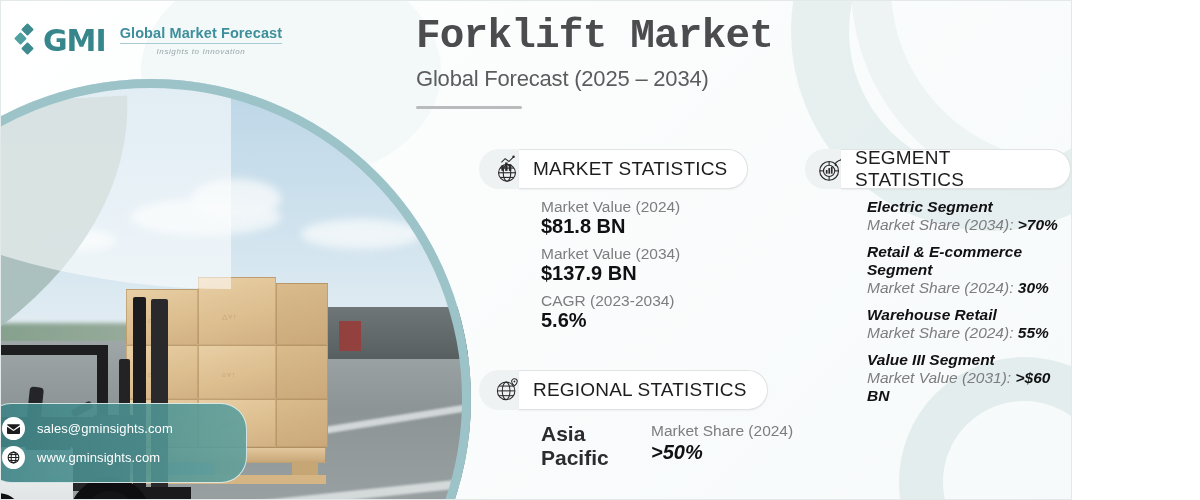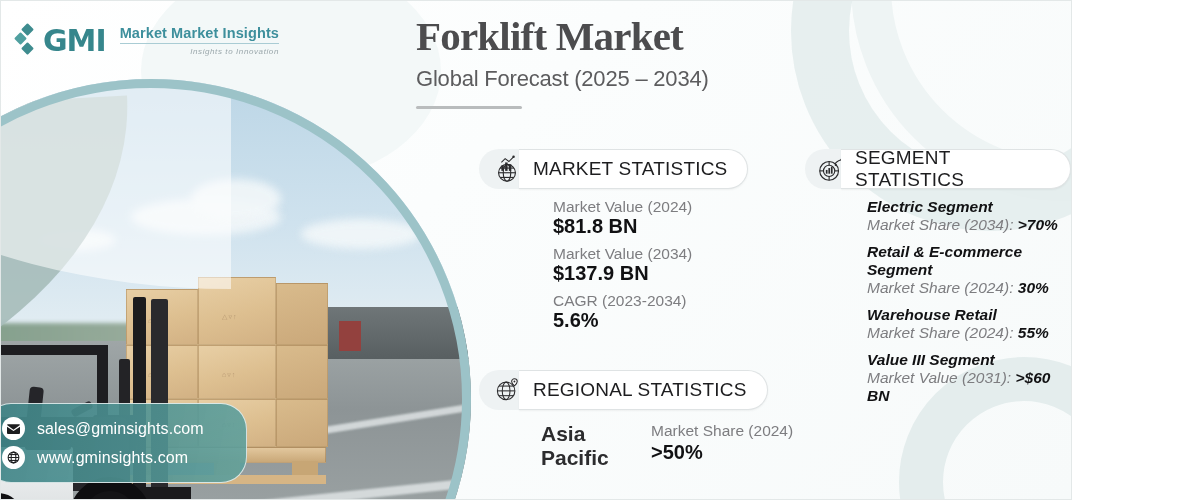--- a/index.html
+++ b/index.html
@@ -170,29 +170,29 @@
   #logo-gmi {
     font-size: 30px; font-weight: 700; color: #36868c; letter-spacing: -1px;
     font-family: "DejaVu Sans", sans-serif;
   }
   #logo-texts { padding-left: 6px; }
   #logo-name {
     font-size: 14.5px; color: #3d8f9c; font-weight: 600;
     border-bottom: 1px solid #a9ccd4; padding-bottom: 2px; letter-spacing: .1px;
   }
   #logo-tagline {
-    font-size: 8px; color: #9aa7ab; text-align: right; font-style: italic;
+    font-size: 8px; color: #9aa7ab; text-align: center; font-style: italic;
     letter-spacing: .6px; margin-top: 3px;
   }
 
   #title-block { position: absolute; left: 415px; top: 14px; z-index: 30; }
   #main-title {
     font-size: 41px; font-weight: 800; color: #4c4c4e;
     letter-spacing: -.8px; line-height: 1.05;
-    font-family: Liberation Serif, serif;
+    font-family: Liberation Mono, monospace;
   }
   #sub-title {
     font-size: 22px; color: #5c5c5e; margin-top: 8px; letter-spacing: -.2px;
   }
   #title-rule { width: 106px; height: 3px; background: #b9bcbd; margin-top: 14px; border-radius: 2px; }
 
   
   .section { position: absolute; z-index: 30; }
   .sec-head { display: flex; align-items: center; height: 40px; }
   .sec-icon-wrap {
@@ -212,36 +212,36 @@
     margin-left: -16px;
     box-shadow: 0 1px 2px rgba(0,0,0,.05);
   }
   .sec-title {
     font-size: 19px; color: #1d1d1f; letter-spacing: .2px;
     font-family: "Liberation Sans", sans-serif;
   }
 
   .stat-label { font-size: 15.5px; color: #7d7d80; }
   .stat-value { font-size: 20px; font-weight: 800; color: #111113; margin-top: -1px; }
-  .stat-row { margin-bottom: 7px; margin-left: 12px; }
+  .stat-row { margin-bottom: 7px; }
 
   #market-stats { left: 478px; top: 148px; }
   #market-stats .stat-body { margin-left: 62px; margin-top: 9px; }
 
   #regional-stats { left: 478px; top: 369px; }
   #regional-stats .stat-body {
     margin-left: 62px; margin-top: 12px;
     display: flex; align-items: flex-start; gap: 28px;
   }
   #region-name {
     font-size: 21px; font-weight: 700; color: #2c2c2e; line-height: 1.12;
     width: 82px;
   }
   #region-share-label { font-size: 15.5px; color: #7d7d80; }
-  #region-share-value { font-size: 20px; font-weight: 800; color: #111113; margin-top: 1px; }
+  #region-share-value { font-size: 20px; font-weight: 800; color: #111113; margin-top: 1px; font-style: italic; }
 
   #segment-stats { left: 804px; top: 148px; }
   #segment-stats .stat-body { margin-left: 62px; margin-top: 9px; font-style: italic; }
   .seg-row { margin-bottom: 9px; }
   .seg-name { font-size: 15.5px; font-weight: 800; color: #111113; }
   .seg-metric { font-size: 15.5px; color: #7d7d80; }
   .seg-metric b { color: #111113; font-weight: 800; }
 
   
   #contact {
@@ -250,21 +250,21 @@
     background: linear-gradient(100deg, rgba(62,130,133,.93), rgba(92,160,158,.88));
     border: 1px solid rgba(255,255,255,.75);
     border-radius: 26px;
   }
   .contact-row { display: flex; align-items: center; gap: 12px; padding: 3px 0; }
   .contact-ic {
     width: 23px; height: 23px; flex: 0 0 23px;
     background: #fff; border-radius: 50%;
     display: flex; align-items: center; justify-content: center;
   }
-  .contact-text { color: #ffffff; font-size: 16px; letter-spacing: .1px; text-align: right; }
+  .contact-text { color: #ffffff; font-size: 13px; letter-spacing: .1px; text-align: right; }
 
   svg { display: block; }
 </style>
 </head>
 <body>
 
 <div id="canvas">
 
   <div class="deco" id="deco-soft-tl"></div>
   <div class="deco" id="deco-arc-tr2"></div>
@@ -334,21 +334,21 @@
   <div id="photo-arc"></div>
 
   <div id="logo-area">
     <div id="logo-diamonds">
         <i></i>
         <i></i>
         <i></i>
       </div>
     <div id="logo-gmi">GMI</div>
     <div id="logo-texts">
-      <div id="logo-name">Market Market Insights</div>
+      <div id="logo-name">Global Market Forecast</div>
       <div id="logo-tagline">Insights to Innovation</div>
     </div>
   </div>
 
   <div id="title-block">
     <div id="main-title">Forklift Market</div>
     <div id="sub-title">Global Forecast (2025 – 2034)</div>
     <div id="title-rule"></div>
   </div>
 

